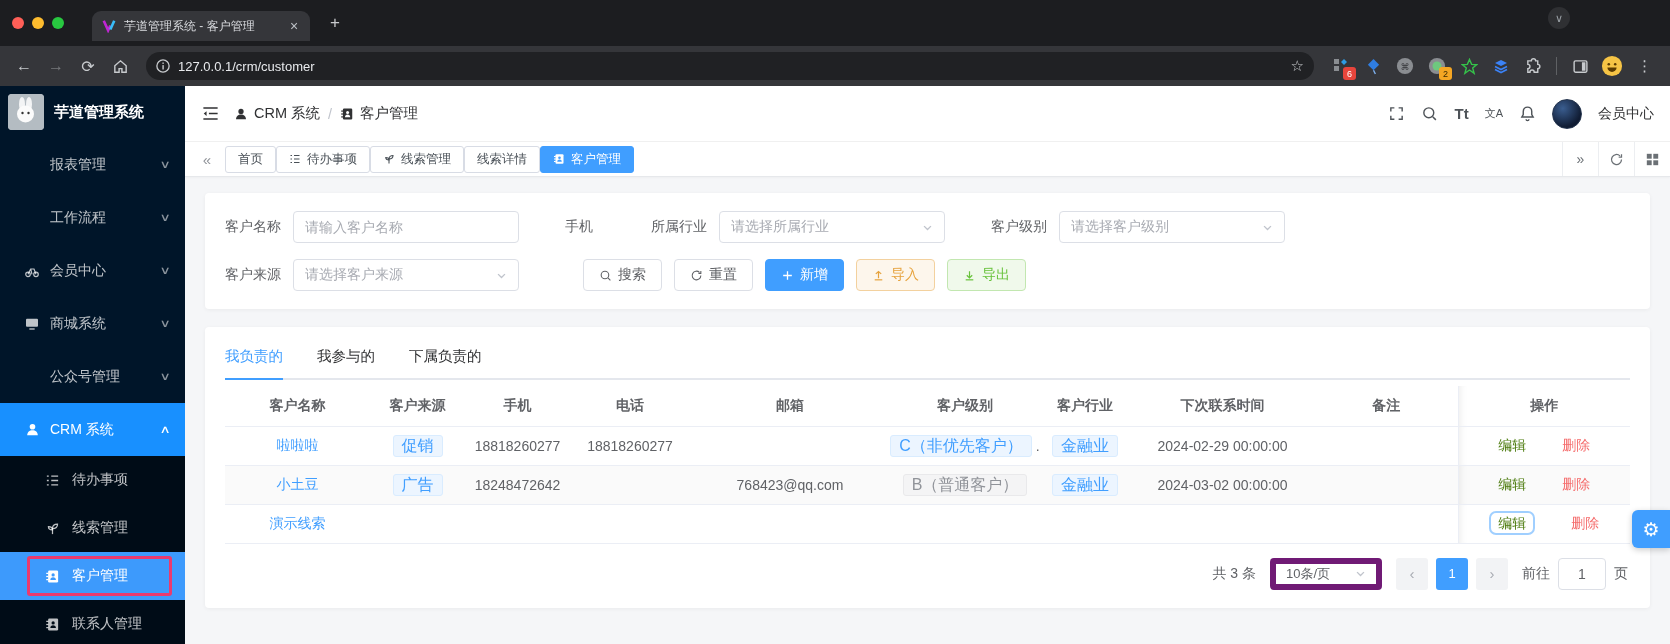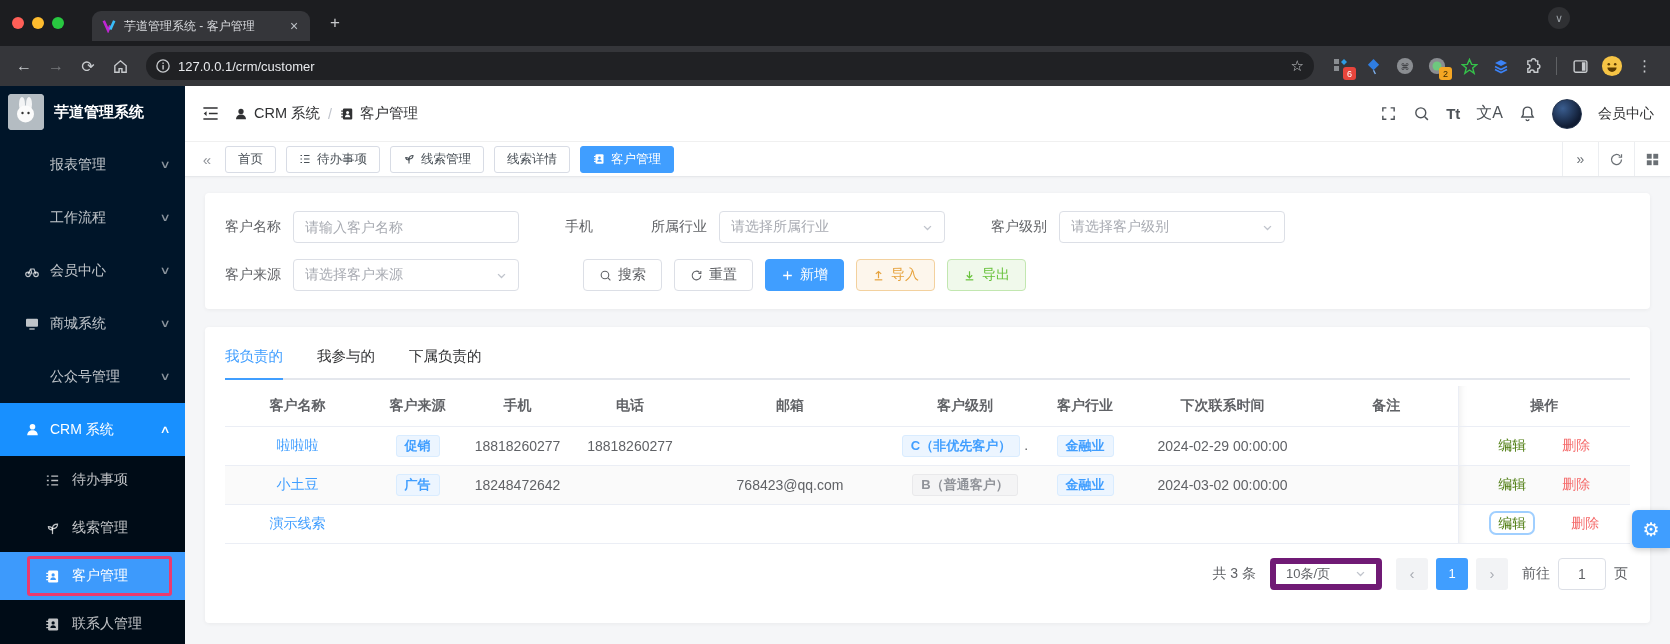--- a/index.html
+++ b/index.html
@@ -51,27 +51,27 @@
 
   .main { flex:1; display:flex; flex-direction:column; min-width:0; }
   .apphdr { height:56px; background:#fff; display:flex; align-items:center; padding:0 16px; gap:14px; border-bottom:1px solid #f0f0f0; }
   .fold { color:#303133; display:flex; align-items:center; }
   .crumbs { display:flex; align-items:center; gap:8px; font-size:14.5px; color:#303133; }
   .crumb { display:flex; align-items:center; gap:6px; }
   .crumb-sep { color:#c0c4cc; }
   .hdr-right { margin-left:auto; display:flex; align-items:center; gap:16px; color:#4e5358; }
   .hicon { display:flex; align-items:center; justify-content:center; }
   .tt { font-size:15px; font-weight:bold; color:#4e5358; }
-  .wen { font-size:16px; color:#4e5358; }
+  .wen { font-size:11px; color:#4e5358; }
   .uavatar { width:30px; height:30px; border-radius:50%; background:radial-gradient(circle at 35% 30%, #3a5d8f, #101c33 70%); border:1px solid #25354f; }
   .uname { font-size:14px; color:#303133; }
 
   .tagsbar { height:35px; background:#fff; display:flex; align-items:center; padding:0 0 0 10px; border-bottom:1px solid #e6e8eb; box-shadow:0 1px 2px rgba(0,0,0,.03); }
   .tb-arrow { color:#909399; font-size:15px; width:24px; text-align:center; }
-  .chips { display:flex; gap:10px; align-items:center; margin-left:6px; flex:1; }
+  .chips { display:flex; align-items:center; margin-left:6px; flex:1; }
   .chip { height:27px; display:flex; align-items:center; gap:6px; padding:0 12px; border:1px solid #d8dce5; border-radius:3px; background:#fff; font-size:12.5px; color:#495057; cursor:pointer; white-space:nowrap; }
   .chip .cicon { display:flex; }
   .chip.active { background:#409eff; border-color:#409eff; color:#fff; }
   .tb-right { display:flex; height:100%; }
   .tb-cell { width:36px; height:100%; display:flex; align-items:center; justify-content:center; border-left:1px solid #eceef1; color:#6b7075; font-size:14px; }
 
   .content { flex:1; padding:16px 20px; overflow:hidden; }
   .card { background:#fff; border-radius:4px; box-shadow:0 1px 4px rgba(0,0,0,.05); }
   .filters { padding:18px 20px; }
   .frow { display:flex; align-items:center; margin-bottom:16px; }
@@ -83,33 +83,33 @@
   .einput input::placeholder { color:#a8abb2; }
   .eselect { color:#a8abb2; justify-content:space-between; cursor:pointer; }
   .eselect .sel-ph { white-space:nowrap; overflow:hidden; }
   .eselect .sel-ar { color:#c0c4cc; }
   .btnrow { display:flex; gap:12px; margin-left:18px; }
   .btn { height:32px; padding:0 15px; border-radius:4px; border:1px solid #dcdfe6; background:#fff; font-size:14px; color:#606266; display:flex; align-items:center; gap:6px; cursor:pointer; font-family:inherit; white-space:nowrap; }
   .btn-primary { background:#409eff; border-color:#409eff; color:#fff; }
   .btn-import { background:#fdf6ec; border-color:#f3d19e; color:#e6a23c; }
   .btn-export { background:#f0f9eb; border-color:#c2e7b0; color:#67c23a; }
 
-  .tablecard { margin-top:18px; padding:14px 20px 23px; position:relative; }
+  .tablecard { margin-top:18px; padding:14px 20px 8px; position:relative; }
   .etabs { display:flex; gap:34px; border-bottom:2px solid #e4e7ed; }
   .etab { font-size:14.5px; color:#303133; padding:6px 0 12px; position:relative; cursor:pointer; }
   .etab.active { color:#409eff; }
   .etab.active:after { content:""; position:absolute; left:0; right:0; bottom:-2px; height:2px; background:#409eff; }
 
   table.etable { width:100%; border-collapse:collapse; table-layout:fixed; margin-top:6px; }
   .etable th { font-size:14px; color:#606266; font-weight:bold; height:40px; border-bottom:1px solid #ebeef5; text-align:center; white-space:nowrap; }
   .etable td { font-size:14px; color:#606266; height:39px; border-bottom:1px solid #ebeef5; text-align:center; white-space:nowrap; overflow:hidden; }
   .etable tr.stripe td { background:#fafafa; }
   .opcol { border-left:1px solid #ebeef5; box-shadow:inset 8px 0 8px -8px rgba(0,0,0,.10); }
   a.cell-link { color:#409eff; text-decoration:none; cursor:pointer; }
-  .etag { display:inline-block; height:22px; line-height:20px; padding:0 8px; border-radius:3px; font-size:13px;font-weight:bold; }
+  .etag { display:inline-block; height:22px; line-height:20px; padding:0 8px; border-radius:3px; font-size:16px; }
   .etag.blue { background:#ecf5ff; border:1px solid #d9ecff; color:#409eff; }
   .etag.info { background:#f4f4f5; border:1px solid #e9e9eb; color:#909399; }
   .lvl-dot { color:#606266; margin-left:4px; }
   .oplink { font-size:14px; text-decoration:none; cursor:pointer; }
   .oplink.edit { color:#4d7c0f; }
   .oplink.del { color:#f56c6c; margin-left:32px;text-align:center; }
   .oplink.focusring { border:2px solid #a0cfff; border-radius:7px; padding:2px 7px; }
 
   .pager { display:flex; align-items:center; justify-content:flex-end; gap:14px; padding:14px 2px 10px; font-size:14px; color:#606266; }
   .psel { width:112px; height:32px; border:6px solid #701a75; border-radius:4px; display:flex; align-items:center; justify-content:space-between; padding:0 10px; font-size:13px; color:#606266; cursor:pointer; }

